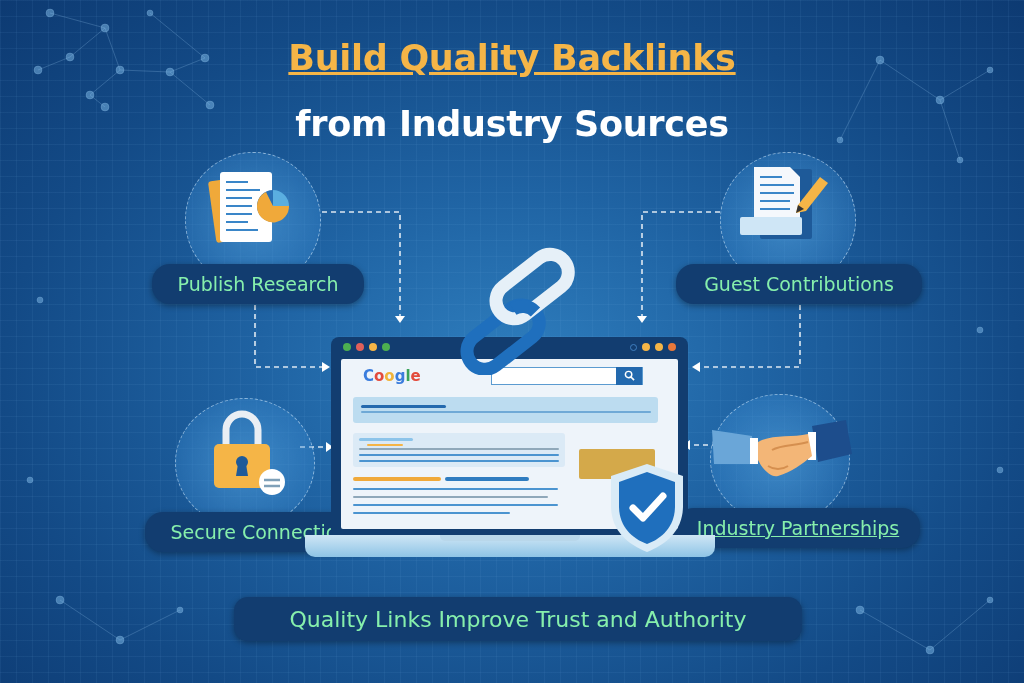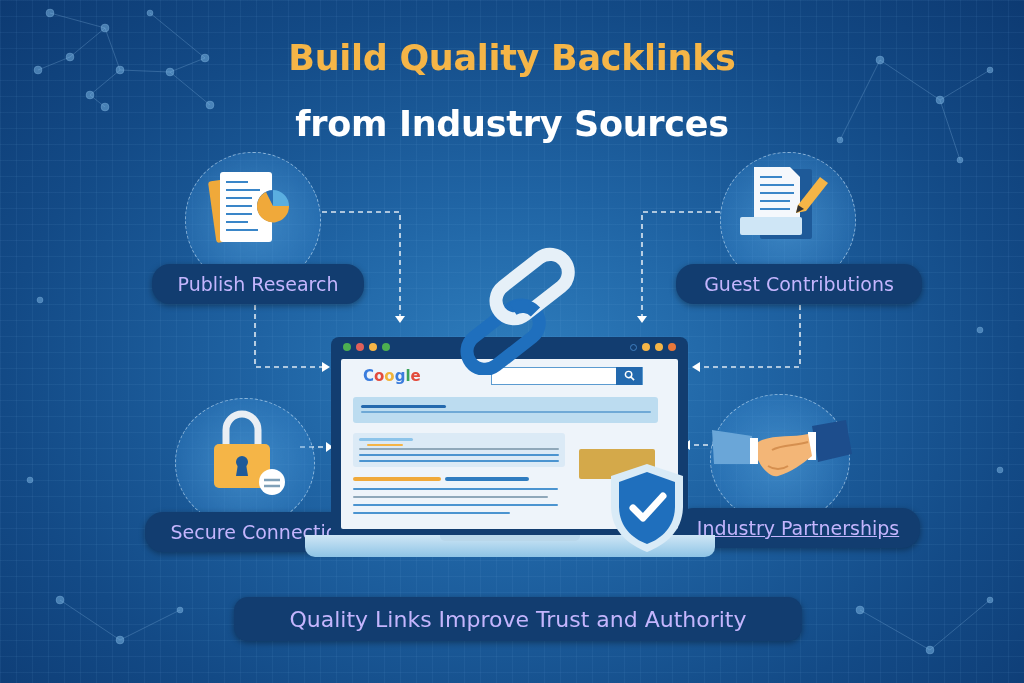--- a/index.html
+++ b/index.html
@@ -12,28 +12,28 @@
   .grid {
     position: absolute; inset: 0;
     background-image:
       linear-gradient(rgba(120,180,230,0.08) 1px, transparent 1px),
       linear-gradient(90deg, rgba(120,180,230,0.08) 1px, transparent 1px);
     background-size: 16px 16px;
   }
   .net { position: absolute; inset: 0; }
   .title1 {
     position: absolute; left: 0; right: 0; top: 38px; text-align: center;
-    color: #f5b547; font-size: 35px; font-weight: bold; letter-spacing: -0.3px;
+    color: #f5b547; font-size: 35px; font-weight: bold; letter-spacing: -0.3px; text-decoration: underline;
   }
   .title2 {
     position: absolute; left: 0; right: 0; top: 104px; text-align: center;
     color: #ffffff; font-size: 35px; font-weight: bold; letter-spacing: -0.3px;
   }
   .pill {
-    position: absolute; background: #123d70; color: #c4b5fd; border-radius: 18px;
+    position: absolute; background: #123d70; color: #86efac; border-radius: 18px;
     font-size: 19px; display: flex; align-items: center; justify-content: center;
     box-shadow: 0 2px 6px rgba(0,0,0,0.35);
   }
   .circle {
     position: absolute; border-radius: 50%;
     border: 1.5px dashed rgba(220,240,255,0.55);
     background: radial-gradient(circle, rgba(90,170,230,0.55) 0%, rgba(60,140,210,0.35) 70%, rgba(60,140,210,0.15) 100%);
   }
   .laptop {
     position: absolute; left: 331px; top: 337px; width: 357px; height: 200px;

